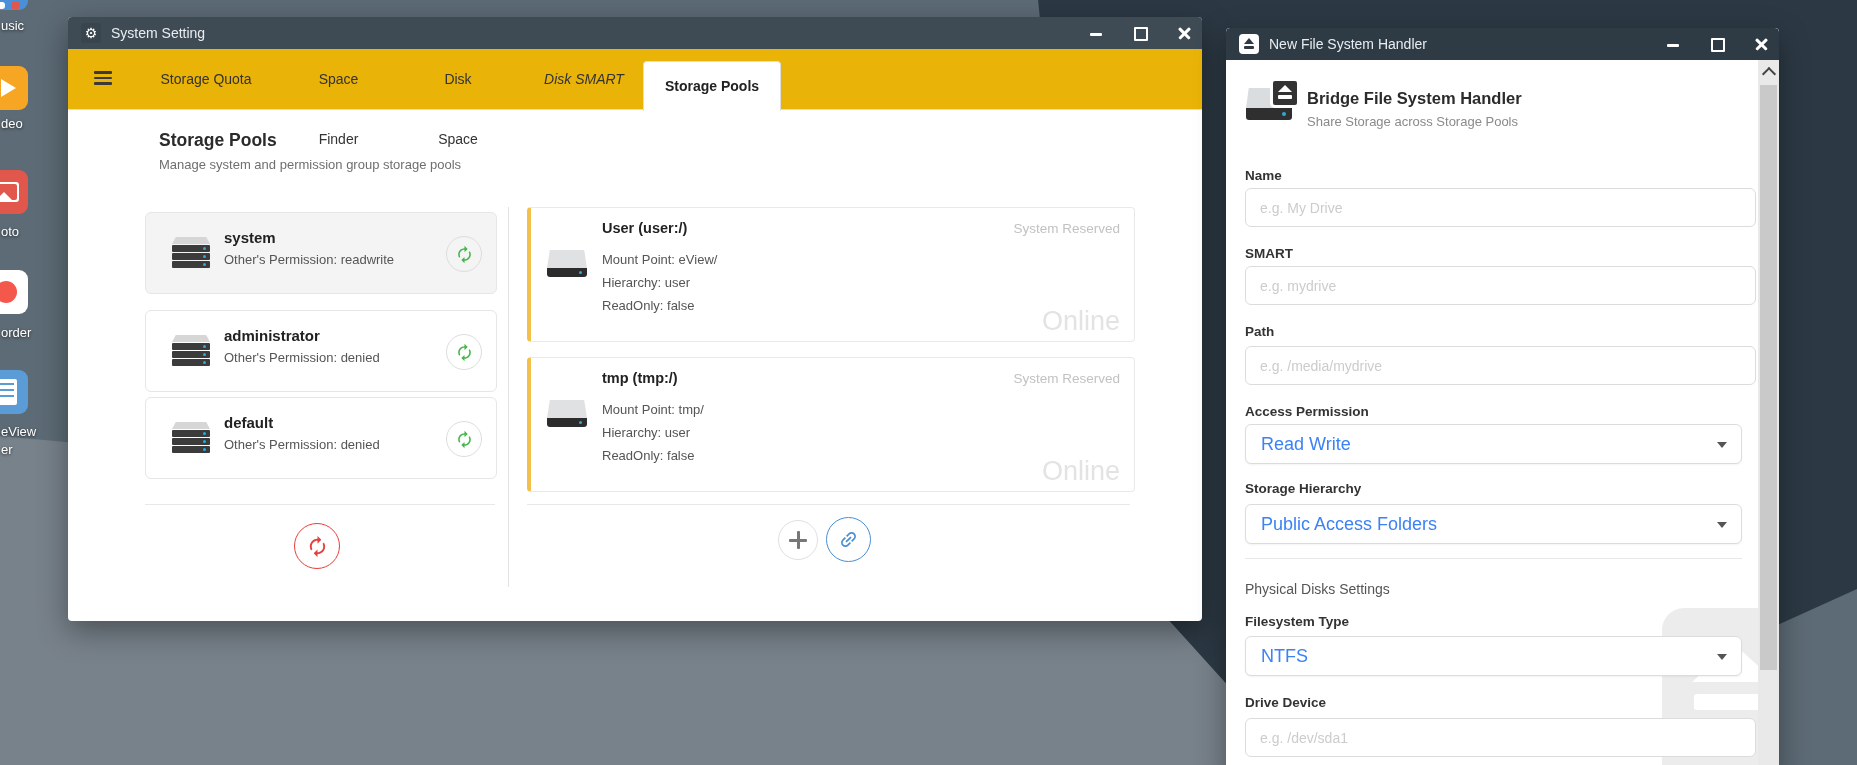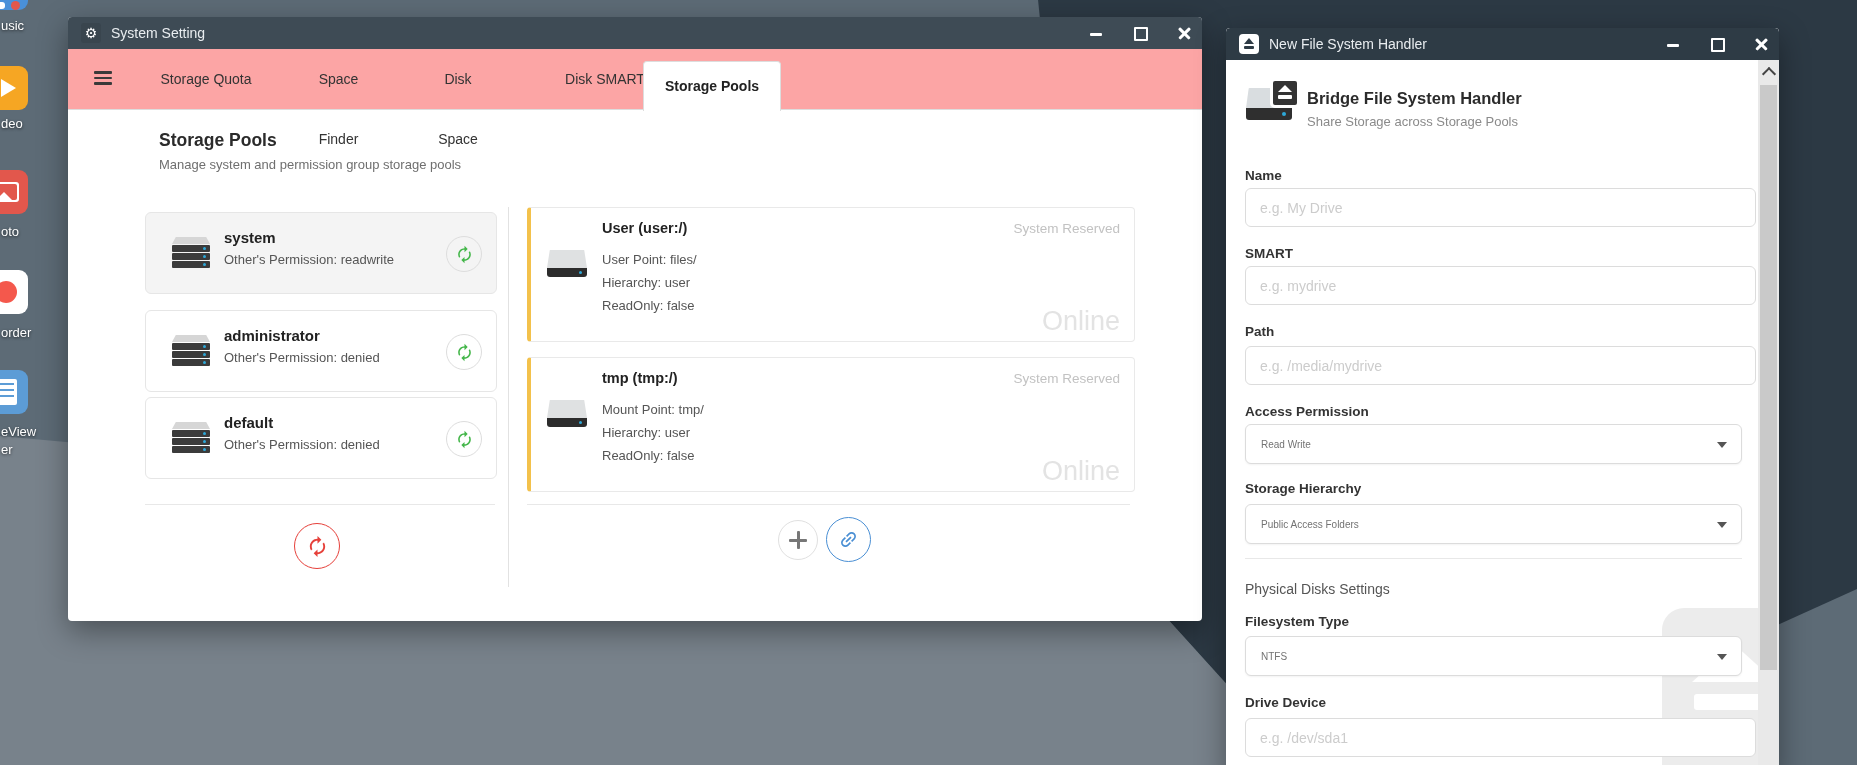--- a/index.html
+++ b/index.html
@@ -36,21 +36,21 @@
   .tb-btn{width:16px;height:16px;position:relative;cursor:pointer;}
   .g-min{position:absolute;left:2px;top:8px;width:12px;height:2.5px;background:#fff;border-radius:1px;}
   .g-max{position:absolute;left:2px;top:2px;width:10px;height:10px;border:2.5px solid #fff;border-radius:1px;}
   .g-close1,.g-close2{position:absolute;left:1px;top:7px;width:15px;height:2.6px;background:#fff;border-radius:1px;}
   .g-close1{transform:rotate(45deg);} .g-close2{transform:rotate(-45deg);}
   
   #syswin{left:68px;top:17px;width:1134px;height:604px;}
   #syswin .titlebar{background:#3e4b55;}
   .gear-badge{width:20px;height:20px;margin-left:13px;background:#39454e;border-radius:3px;
     color:#fff;font-size:14px;line-height:20px;text-align:center;}
-  .tabbar{position:absolute;left:0;top:32px;right:0;height:60px;background:#fca5a5;
+  .tabbar{position:absolute;left:0;top:32px;right:0;height:60px;background:#eab308;
     border-bottom:1px solid #ddd;border-radius:0;}
   .hamburger{position:absolute;left:26px;top:22px;width:18px;height:14px;cursor:pointer;}
   .hamburger i{display:block;height:2.5px;background:#3a3a3a;margin-bottom:3px;border-radius:1px;}
   .tab{position:absolute;top:0;height:60px;line-height:60px;text-align:center;
     font-size:14px;color:#333;cursor:pointer;}
   .tab-active{position:absolute;left:575px;top:12px;width:136px;height:49px;background:#fff;
     border:1px solid #ddd;border-bottom:none;border-radius:4px 4px 0 0;
     text-align:center;line-height:48px;font-size:14px;font-weight:bold;color:#222;cursor:pointer;z-index:2;}
   .page-title{position:absolute;left:91px;top:113px;font-size:17.5px;font-weight:bold;color:#2b2b2b;}
   .page-sub{position:absolute;left:91px;top:140px;font-size:13px;color:#6f6f6f;}
@@ -118,21 +118,21 @@
   .hw-hbadge .b{position:absolute;left:5px;top:14px;width:14px;height:4px;background:#fff;border-radius:1px;}
   .hw-title{position:absolute;left:81px;top:29px;font-size:16.5px;font-weight:bold;color:#2b2b2b;}
   .hw-sub{position:absolute;left:81px;top:54px;font-size:13px;color:#8a8a8a;}
   
   .f-label{position:absolute;left:19px;font-size:13.5px;font-weight:bold;color:#333;}
   .f-input{position:absolute;left:19px;width:481px;height:37px;border:1px solid #dcdcdc;border-radius:6px;
     padding:0 14px;font-size:14px;color:#333;font-family:"Liberation Sans",sans-serif;background:#fff;outline:none;}
   .f-input::placeholder{color:#ccc;}
   .f-select{position:absolute;left:19px;width:497px;height:40px;border:1px solid #dcdcdc;border-radius:6px;
     background:#fff;box-shadow:0 1px 2px rgba(0,0,0,.05);cursor:pointer;
-    display:flex;align-items:center;font-size:10px;color:#737373;padding-left:15px;box-sizing:border-box;}
+    display:flex;align-items:center;font-size:18px;color:#3b82f6;padding-left:15px;box-sizing:border-box;}
   .caret{position:absolute;right:14px;top:17px;width:0;height:0;
     border-left:5.5px solid transparent;border-right:5.5px solid transparent;border-top:6px solid #555;}
   .f-section{position:absolute;left:19px;font-size:14px;color:#555;}
 </style>
 </head>
 <body>
 
 <div id="screen">
   <div class="bg-dark"></div>
   <div class="bg-light"></div>
@@ -198,21 +198,21 @@
 
     <div class="tabbar">
       <div class="hamburger">
           <i></i>
           <i></i>
           <i></i>
         </div>
       <div class="tab" style="left:92px;width:92px;">Storage Quota</div>
       <div class="tab" style="left:230px;width:81px;">Space Finder</div>
       <div class="tab" style="left:355px;width:70px;">Disk Space</div>
-      <div class="tab" style="left:496px;width:82px;">Disk SMART</div>
+      <div class="tab" style="left:475px;width:82px;font-style:italic;">Disk SMART</div>
       <div class="tab-active">Storage Pools</div>
     </div>
 
     <div class="page-title">Storage Pools</div>
     <div class="page-sub">Manage system and permission group storage pools</div>
 
     <div class="pool sel" style="top:195px;">
       <div class="srv">
         <div class="cap"></div>
           <div class="slab">
@@ -287,21 +287,21 @@
 
     <div class="vol" style="top:190px;">
       <div class="hdd">
           <div class="top"></div>
           <div class="front">
             <i></i>
           </div>
         </div>
       <div class="vol-name">User (user:/)</div>
       <div class="vol-badge">System Reserved</div>
-      <div class="vol-line" style="top:44px;">User Point: files/</div>
+      <div class="vol-line" style="top:44px;">Mount Point: eView/</div>
       <div class="vol-line" style="top:67px;">Hierarchy: user</div>
       <div class="vol-line" style="top:90px;">ReadOnly: false</div>
       <div class="vol-status">Online</div>
     </div>
     <div class="vol" style="top:340px;">
       <div class="hdd">
           <div class="top"></div>
           <div class="front">
             <i></i>
           </div>

